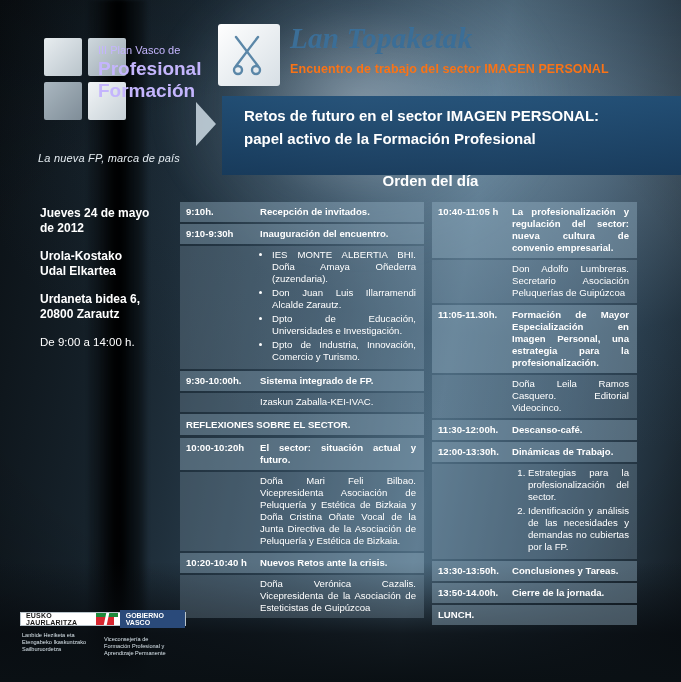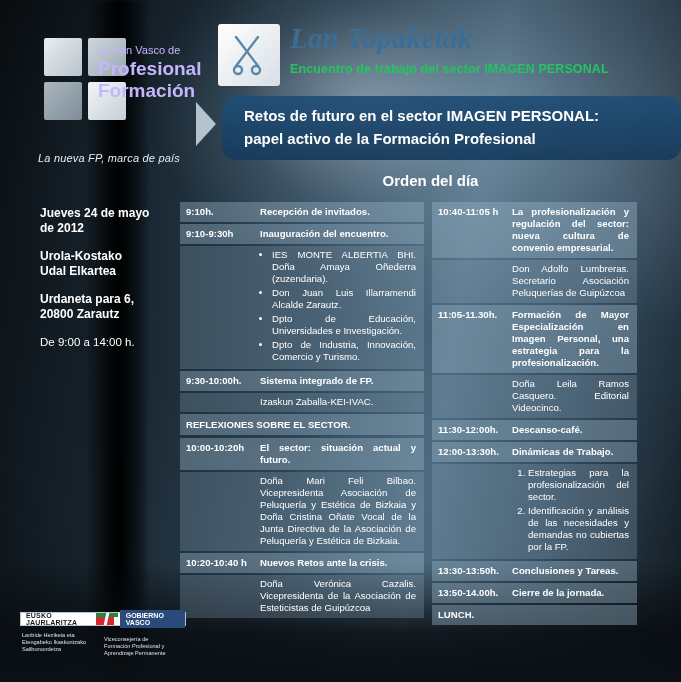--- a/index.html
+++ b/index.html
@@ -69,36 +69,35 @@
   }
   .brand-mark svg { position:absolute; left:12px; top:10px; }
   .brand-title {
     position:absolute; left:72px; top:4px;
     font-family:"Liberation Serif", serif;
     font-style:italic; font-weight:bold; font-size:29px; color:#3b6e97;
     letter-spacing:.3px;
   }
   .brand-sub {
     position:absolute; left:72px; top:44px;
-    font-size:12.5px; font-weight:bold; color:#22c55e; letter-spacing:.1px;
+    font-size:12.5px; font-weight:bold; color:#f97316; letter-spacing:.1px;
   }
 
   
   .arrow {
     position:absolute; left:196px; top:102px;
     width:0; height:0;
     border-top:22px solid transparent;
     border-bottom:22px solid transparent;
     border-left:20px solid rgba(205,218,228,0.85);
   }
   .title-bar {
-    position:absolute; left:222px; top:96px; width:459px; height:64px;
+    position:absolute; left:222px; top:96px; width:459px; height:79px;
     background: linear-gradient(180deg, rgba(32,78,118,0.92), rgba(22,58,92,0.92));
     padding:8px 14px 0 22px;
-    border-radius:14px;
   }
   .title-bar .tl {
     color:#ffffff; font-size:15px; font-weight:bold; line-height:23px;
   }
 
   
   .orden {
     position:absolute; left:180px; top:172px; width:501px;
     text-align:center; color:#ffffff; font-size:15px; font-weight:bold;
   }
@@ -202,21 +201,21 @@
 
   <div class="orden">Orden del día</div>
 
   <div class="info">
     <div class="b">Jueves 24 de mayo</div>
     <div class="b">de 2012</div>
     <div class="gap"></div>
     <div class="b">Urola-Kostako</div>
     <div class="b">Udal Elkartea</div>
     <div class="gap"></div>
-    <div class="b">Urdaneta para 6,</div>
+    <div class="b">Urdaneta bidea 6,</div>
     <div class="b">20800 Zarautz</div>
     <div class="gap"></div>
     <div class="n">De 9:00 a 14:00 h.</div>
   </div>
 
   <div class="col col-left" id="col-left">
       <div class="row head">
         <div class="cell-time">9:10h.</div>
         <div class="cell-txt bold">Recepción de invitados.</div>
       </div>

